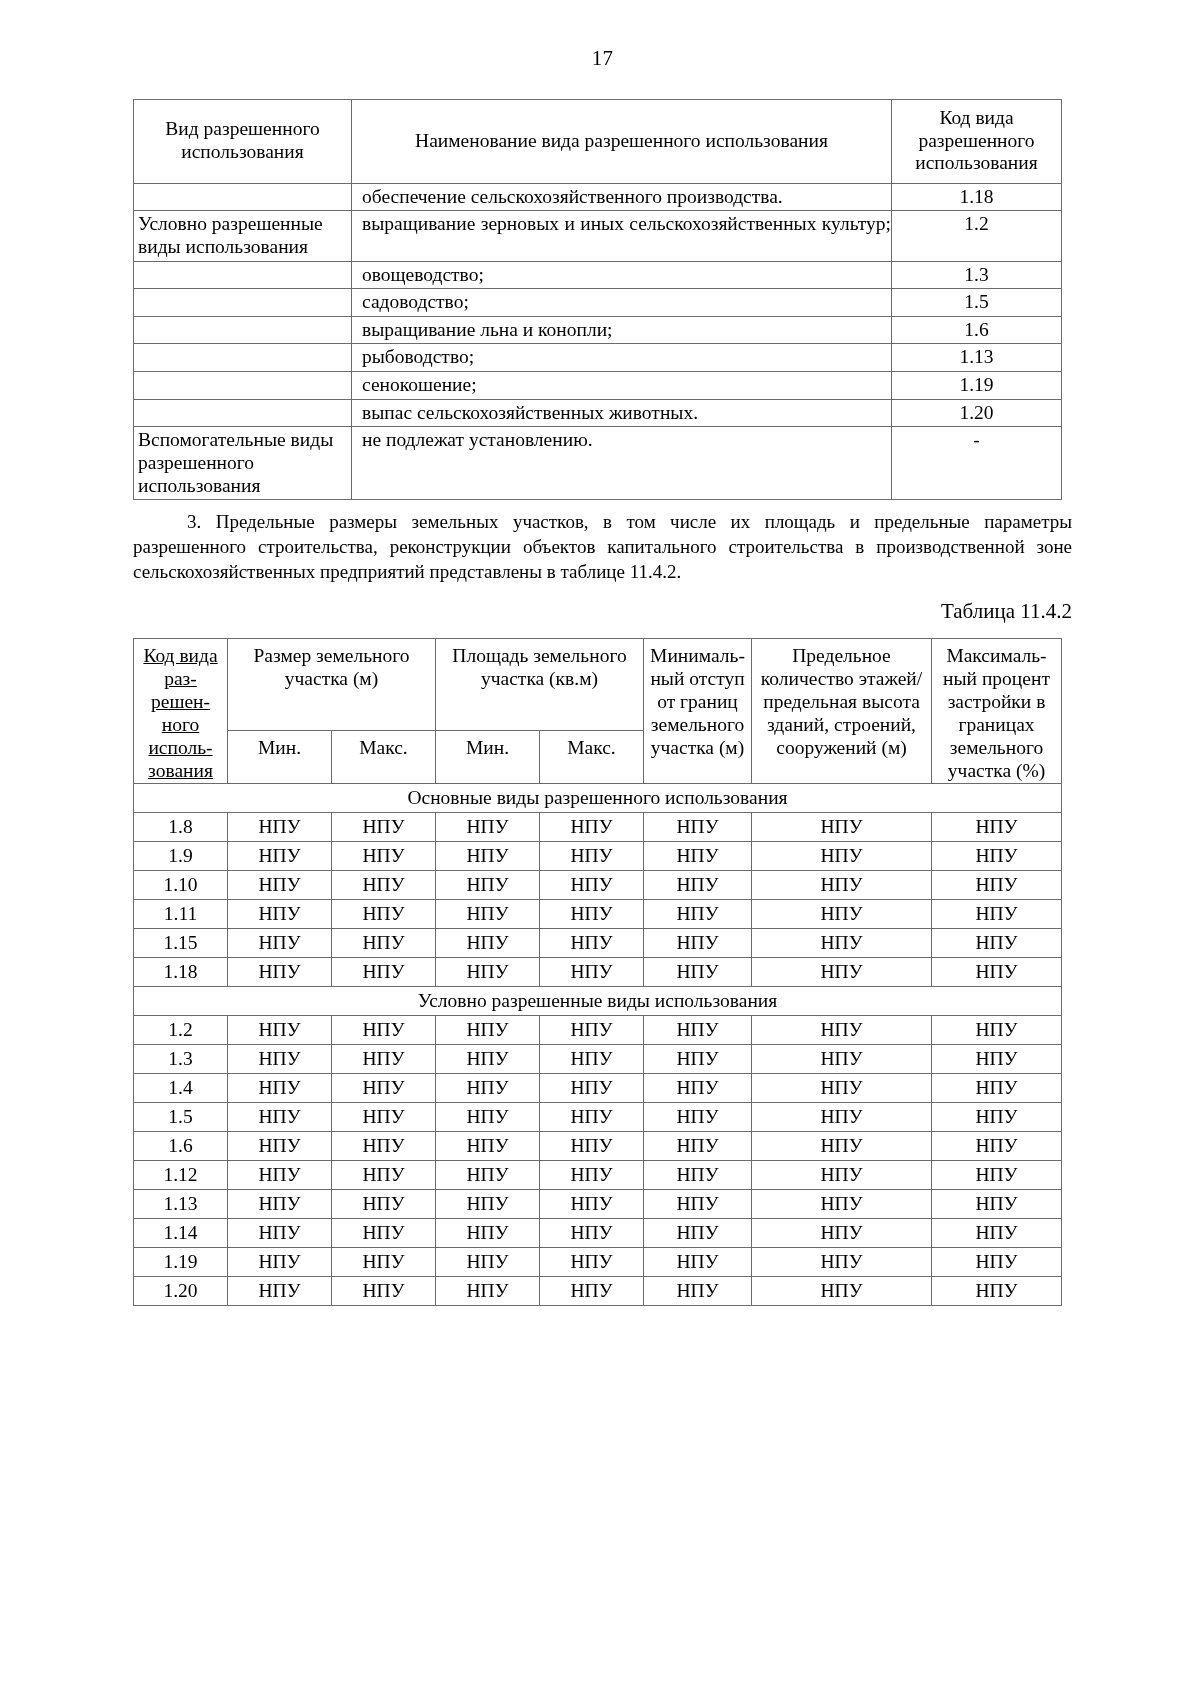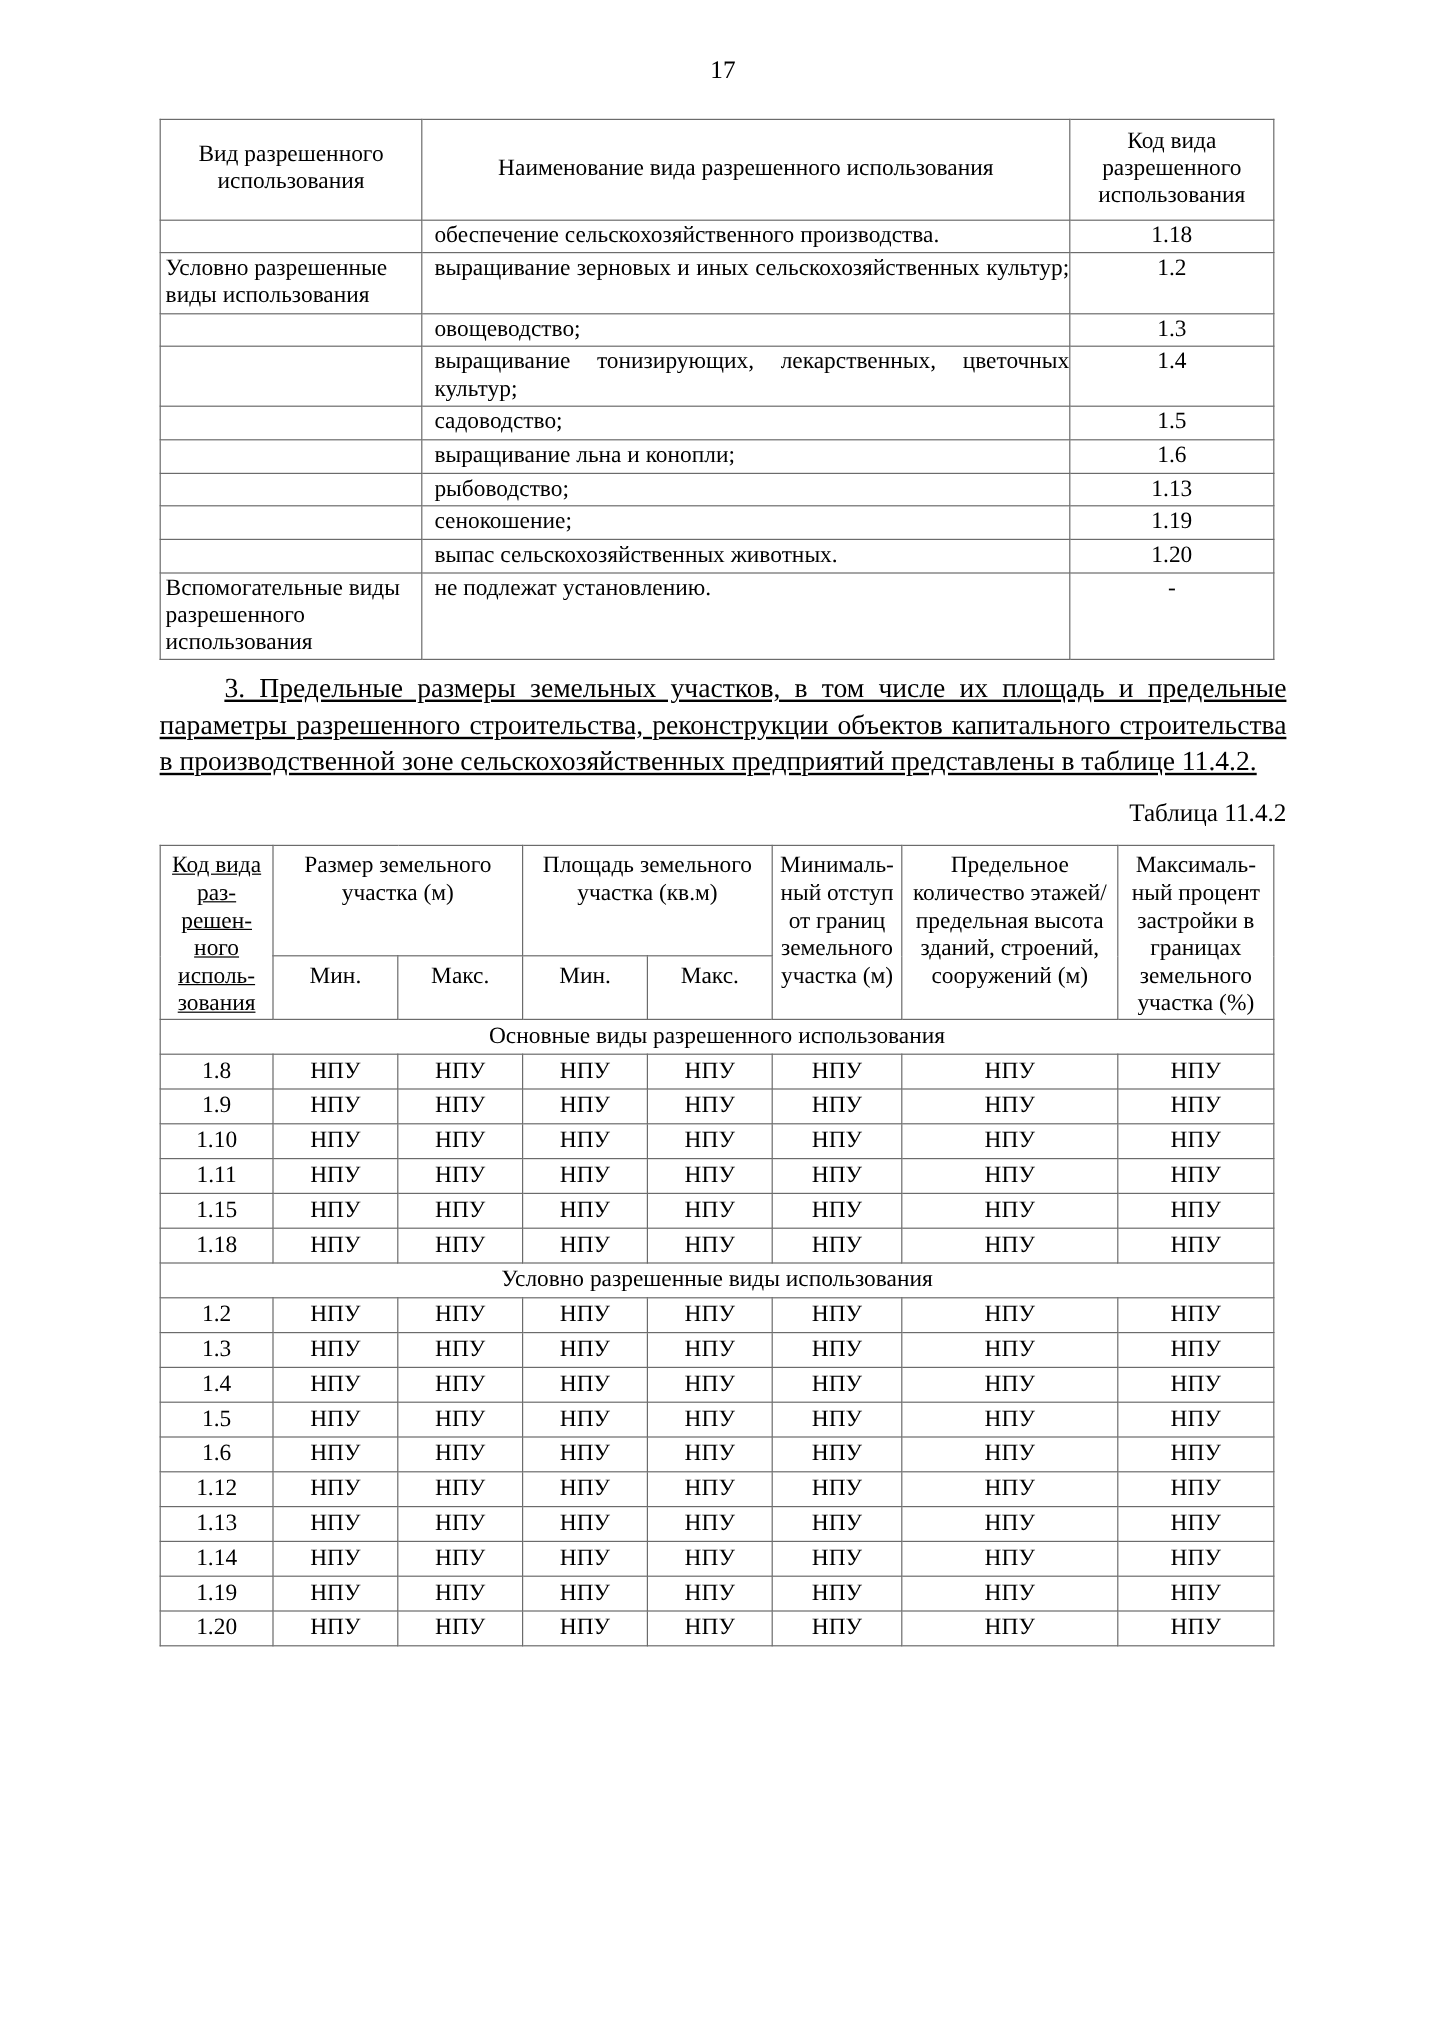--- a/index.html
+++ b/index.html
@@ -71,28 +71,27 @@
   .t1 td.c-code {
     text-align: center;
     vertical-align: top;
   }
   .col-type  { width: 218px; }
   .col-name  { width: 540px; }
   .col-code  { width: 170px; }
 
   
   .body-par {
-    font-size: 23px;
+    font-size: 19px;
     line-height: 1.32;
     text-align: justify;
     text-indent: 54px;
     margin: 9px 0 0 0;
     text-align-last: left;
     hyphens: none;
-    text-decoration: underline;
   }
   .table-caption {
     text-align: right;
     font-size: 21px;
     line-height: 1.3;
     margin: 14px 0 6px 0;
   }
 
   
   .t2 td {
@@ -150,25 +149,20 @@
           <td class="c-name jst">выращивание зерновых и иных сельскохозяйственных культур;</td>
           <td class="c-code">1.2</td>
         </tr>
         <tr>
           <td class="c-type"></td>
           <td class="c-name">овощеводство;</td>
           <td class="c-code">1.3</td>
         </tr>
         <tr>
           <td class="c-type"></td>
-          <td class="c-name jst">выращивание тонизирующих, лекарственных, цветочных культур;</td>
-          <td class="c-code">1.4</td>
-        </tr>
-        <tr>
-          <td class="c-type"></td>
           <td class="c-name">садоводство;</td>
           <td class="c-code">1.5</td>
         </tr>
         <tr>
           <td class="c-type"></td>
           <td class="c-name">выращивание льна и конопли;</td>
           <td class="c-code">1.6</td>
         </tr>
         <tr>
           <td class="c-type"></td>

